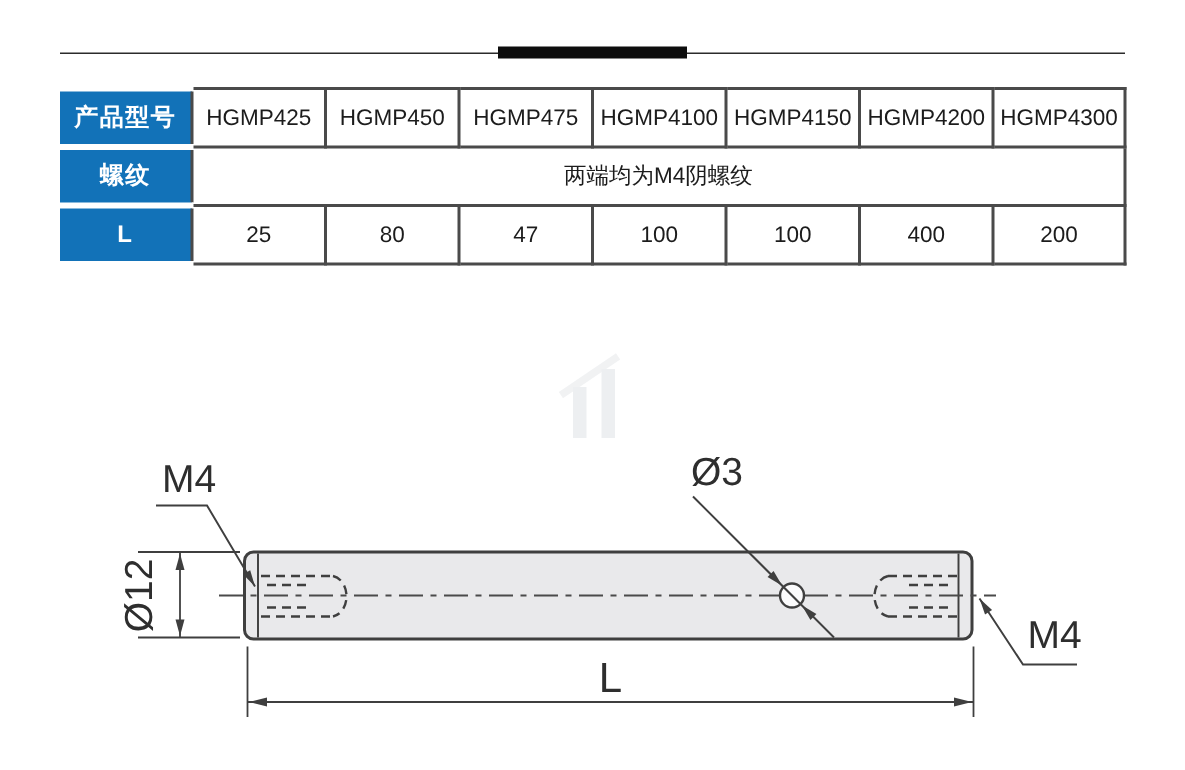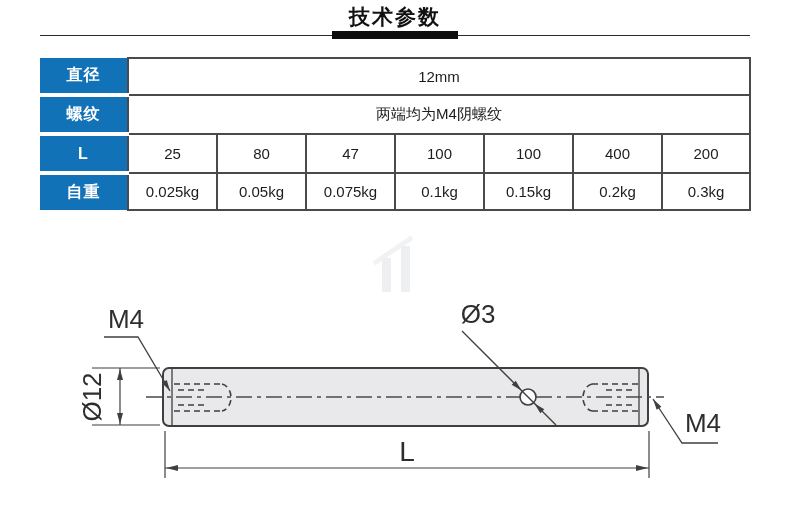--- a/index.html
+++ b/index.html
@@ -30,63 +30,58 @@
 
   
   .draw{position:absolute;top:0;left:0;}
   .draw text{font-family:"Liberation Sans","DejaVu Sans",sans-serif;fill:#2e2e2e;}
 </style>
 </head>
 <body>
 
 <div id="page">
 
-  <div class="title">技术参数</div>
   <div class="rule-thin"></div>
   <div class="rule-thick"></div>
 
   <table class="spec">
     <colgroup>
       <col style="width:88px">
         <col style="width:89px">
         <col style="width:89px">
         <col style="width:89px">
       <col style="width:89px">
         <col style="width:89px">
         <col style="width:89px">
         <col style="width:88px">
     </colgroup>
     <tbody>
-    <tr>
-      <td class="lbl">直径</td>
-      <td class="dat" colspan="7">12mm</td>
+        <tr class="first">
+      <td class="lbl">产品型号</td>
+      <td class="dat">HGMP425</td>
+      <td class="dat">HGMP450</td>
+      <td class="dat">HGMP475</td>
+      <td class="dat">HGMP4100</td>
+      <td class="dat">HGMP4150</td>
+      <td class="dat">HGMP4200</td>
+      <td class="dat">HGMP4300</td>
     </tr>
     <tr>
       <td class="lbl">螺纹</td>
       <td class="dat" colspan="7">两端均为M4阴螺纹</td>
     </tr>
     <tr>
       <td class="lbl">L</td>
       <td class="dat">25</td>
       <td class="dat">80</td>
       <td class="dat">47</td>
       <td class="dat">100</td>
       <td class="dat">100</td>
       <td class="dat">400</td>
       <td class="dat">200</td>
-    </tr>
-    <tr class="last">
-      <td class="lbl">自重</td>
-      <td class="dat">0.025kg</td>
-      <td class="dat">0.05kg</td>
-      <td class="dat">0.075kg</td>
-      <td class="dat">0.1kg</td>
-      <td class="dat">0.15kg</td>
-      <td class="dat">0.2kg</td>
-      <td class="dat">0.3kg</td>
     </tr>
   </tbody>
     </table>
 
   <div class="wm">
     <div class="sw"></div>
     <div class="b1"></div>
     <div class="b2"></div>
   </div>
 

